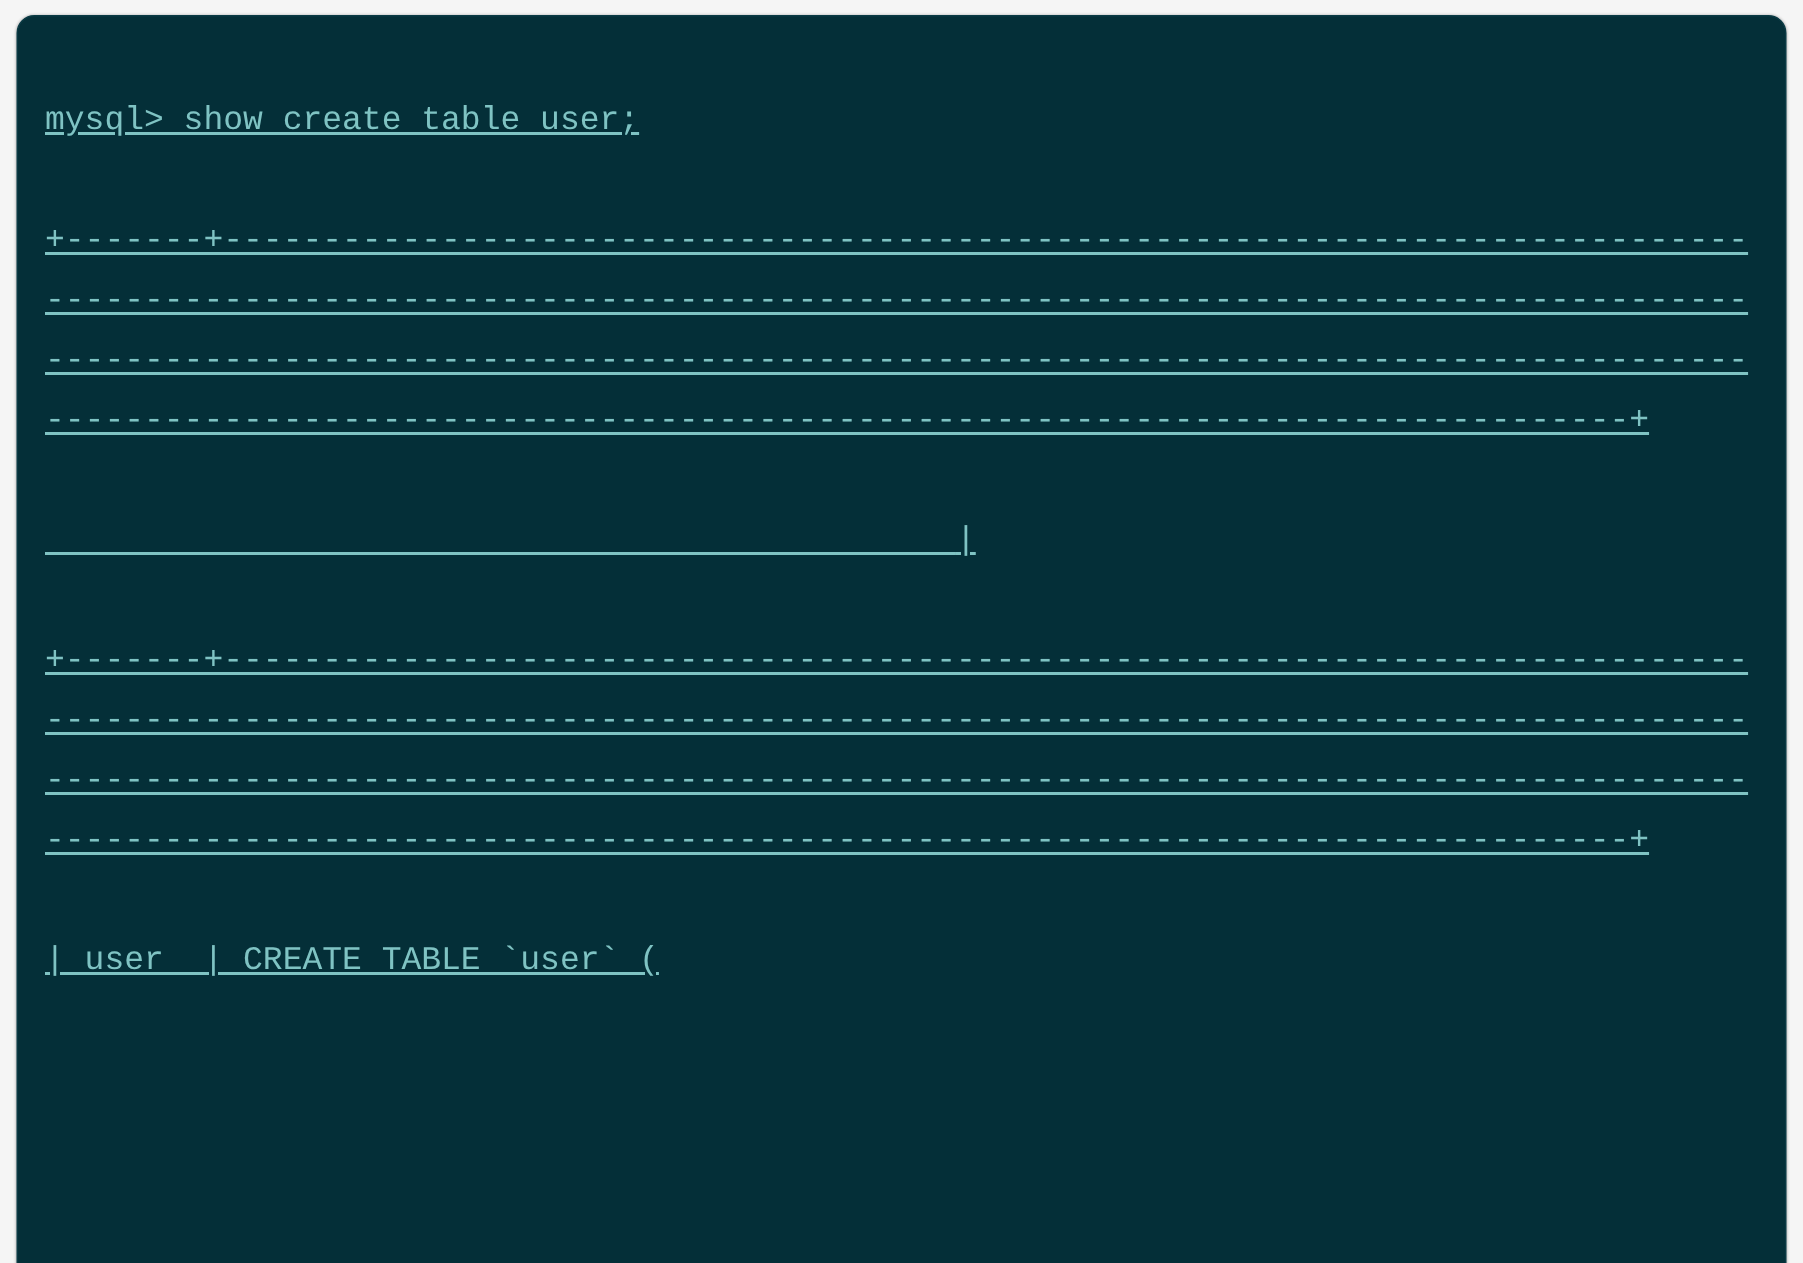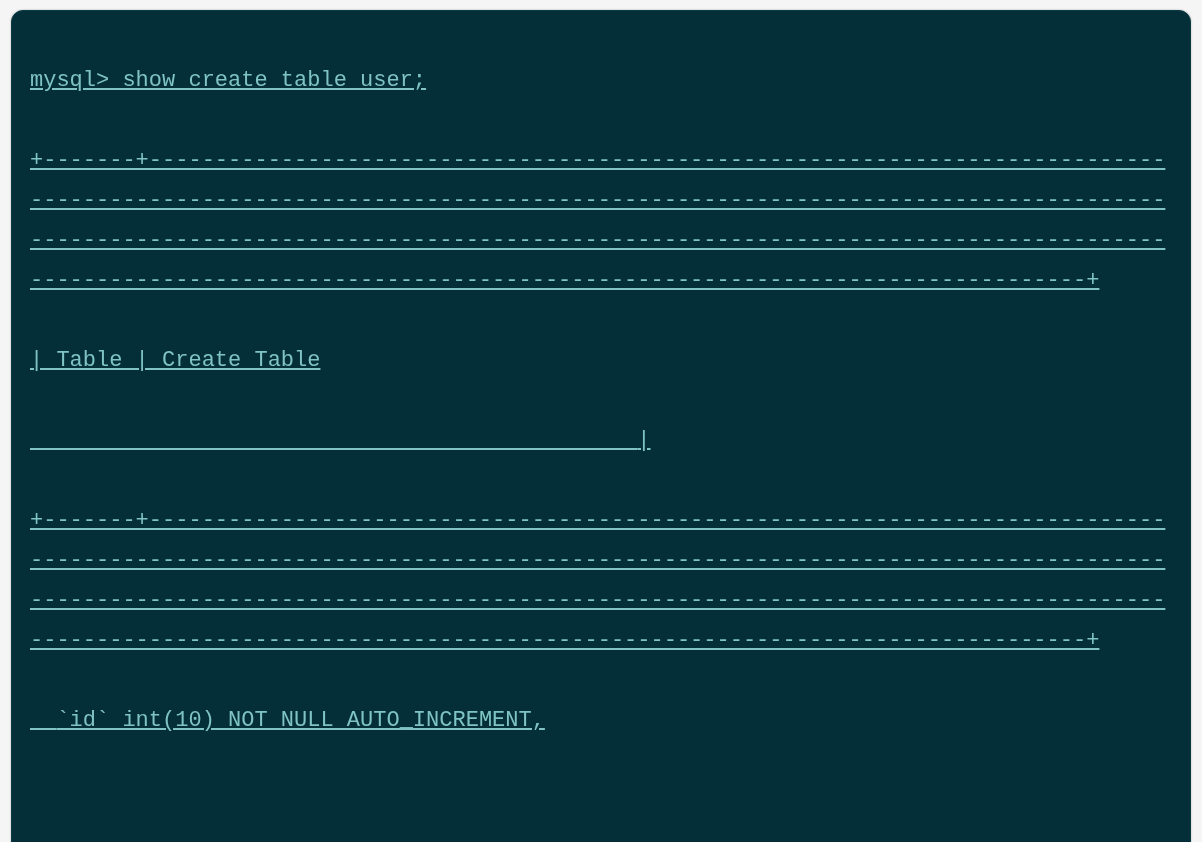--- a/index.html
+++ b/index.html
@@ -32,24 +32,23 @@
       display: block;
       text-decoration: underline;
     }
   </style>
 </head>
 <body>
 
 <div class="terminal">
 <span class="terminal-line">mysql&gt; show create table user;</span>
 <span class="terminal-line">+-------+-----------------------------------------------------------------------------------------------------------------------------------------------------------------------------------------------------------------------------------------------------------------------------------------------------------------------------------------+</span>
-<span class="terminal-line">| Table | Create Table</span>
 <span class="terminal-line">                                              |</span>
 <span class="terminal-line">+-------+-----------------------------------------------------------------------------------------------------------------------------------------------------------------------------------------------------------------------------------------------------------------------------------------------------------------------------------------+</span>
-<span class="terminal-line">  `id` int(10) NOT NULL AUTO_INCREMENT,</span>
+<span class="terminal-line">| user  | CREATE TABLE `user` (</span>
 
 
 
 
 
 
 
 
 
 </div>

